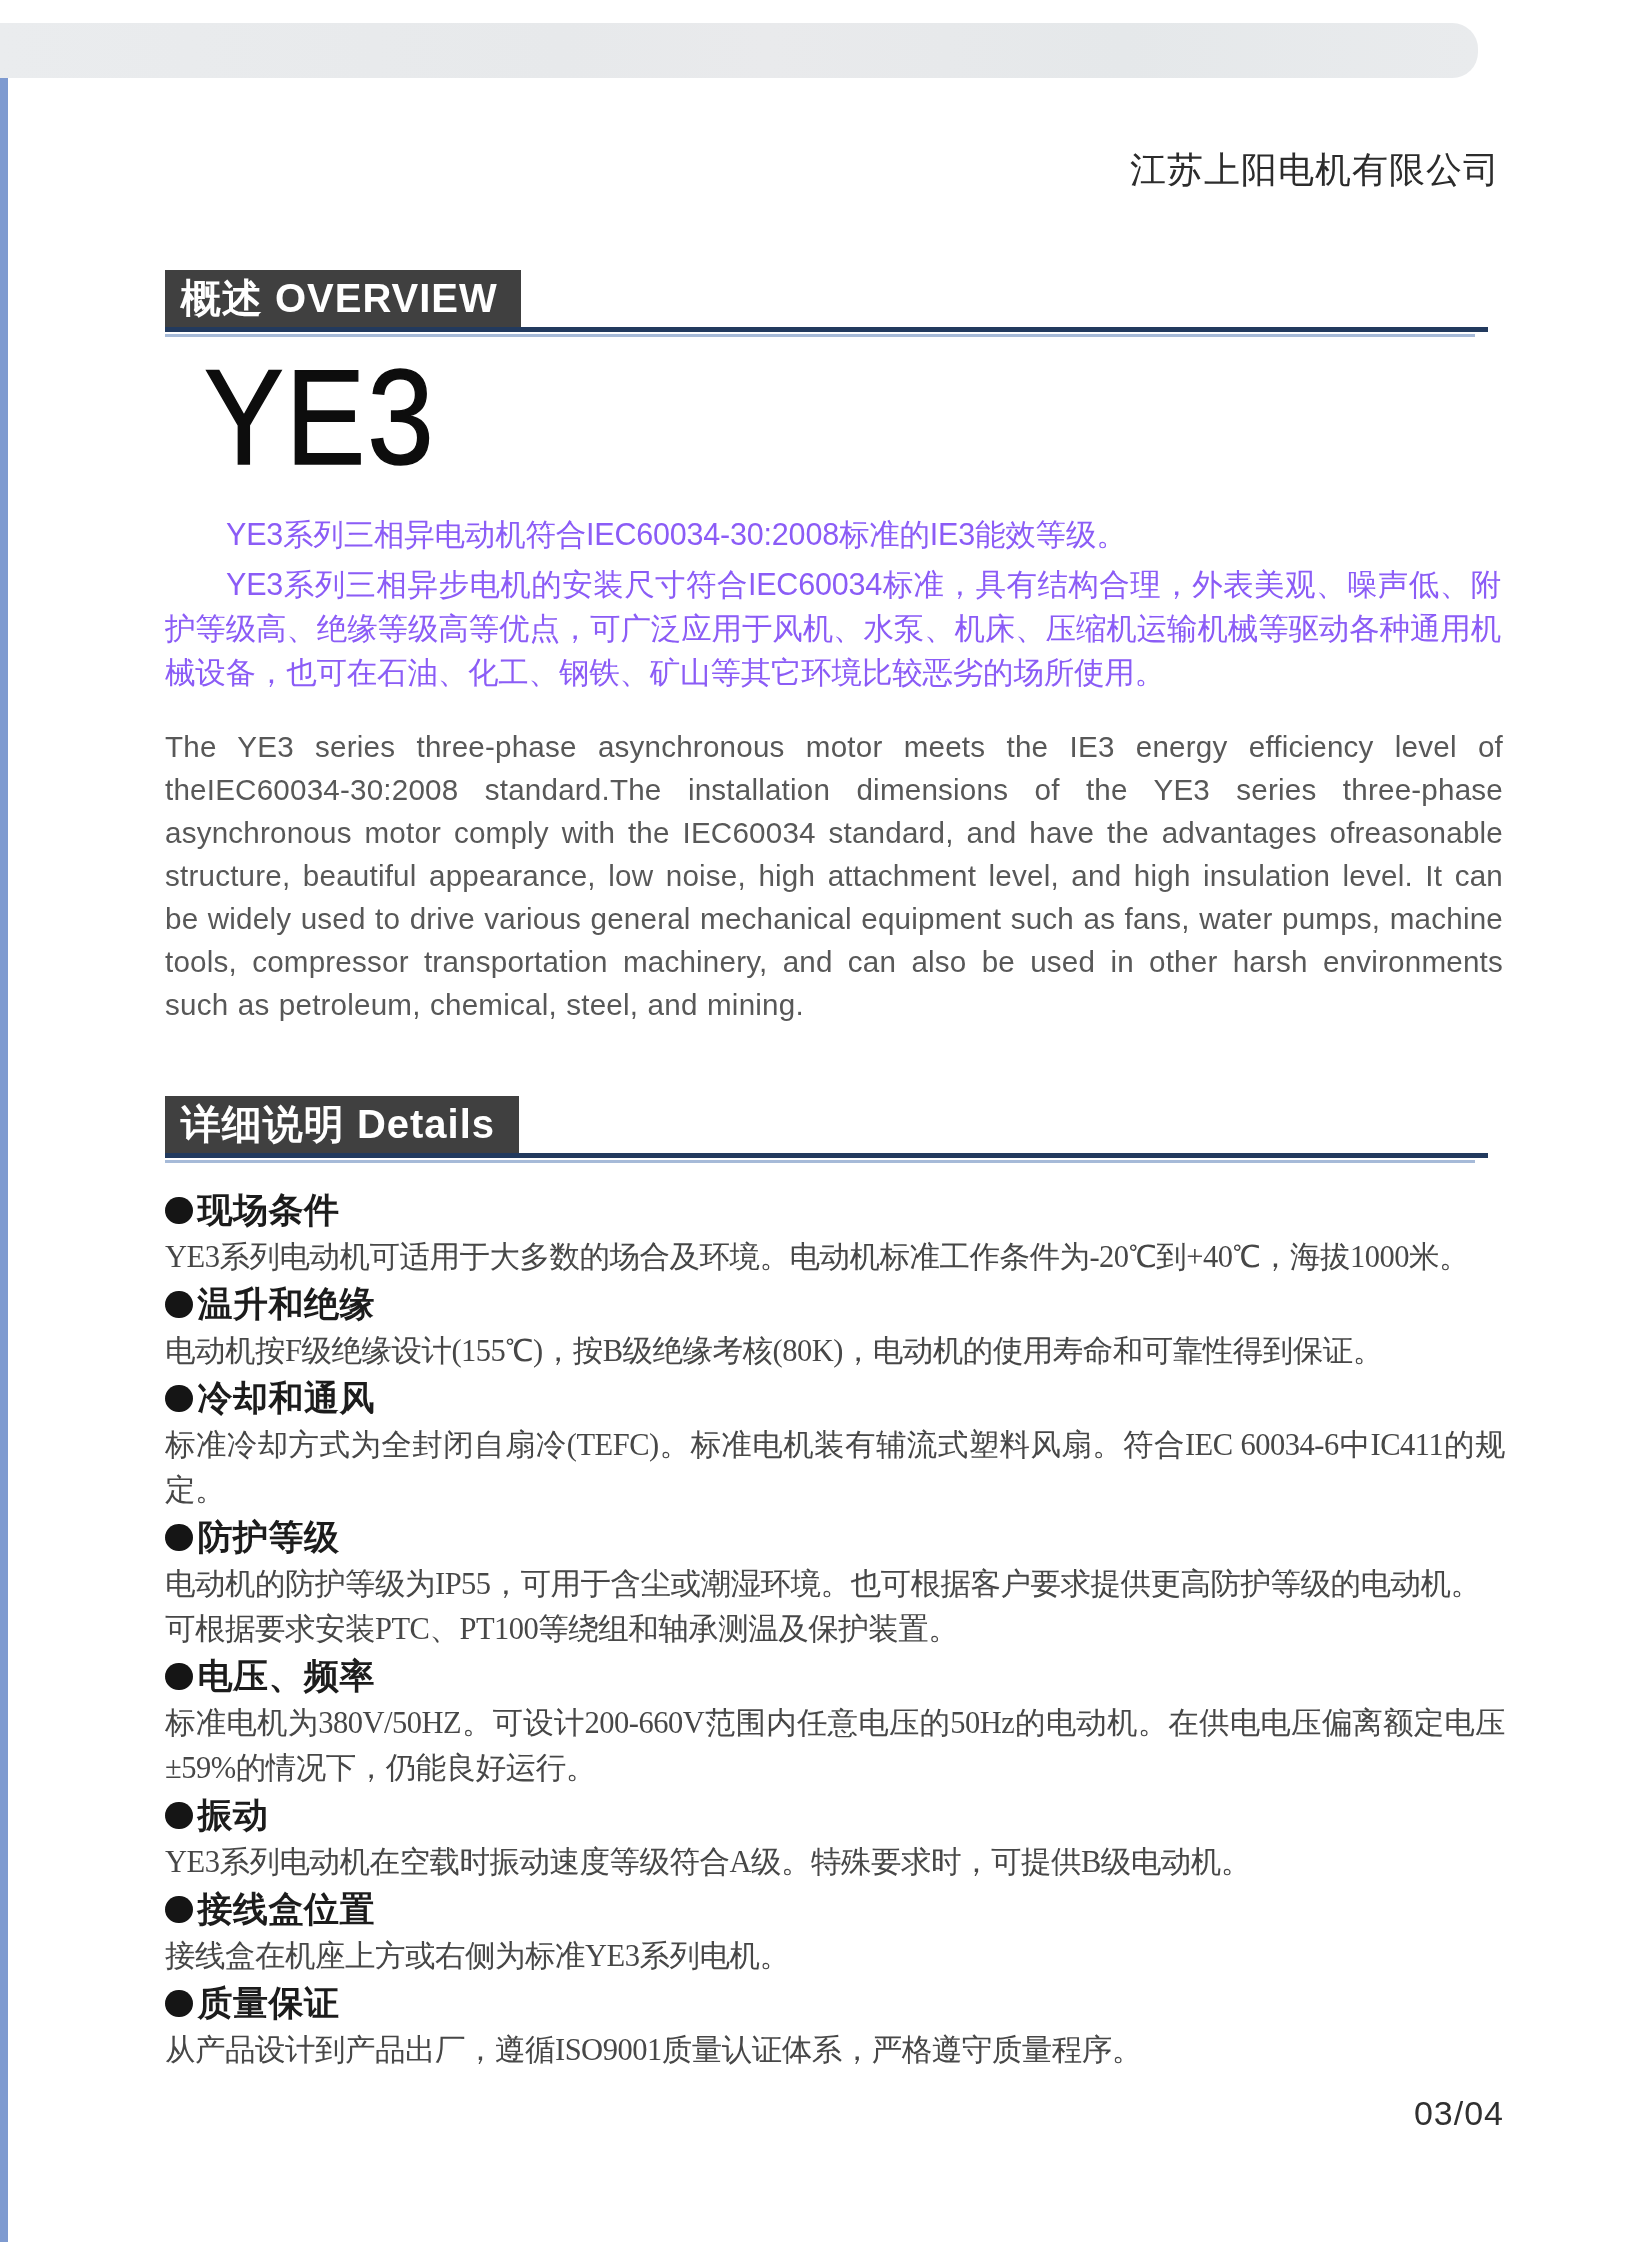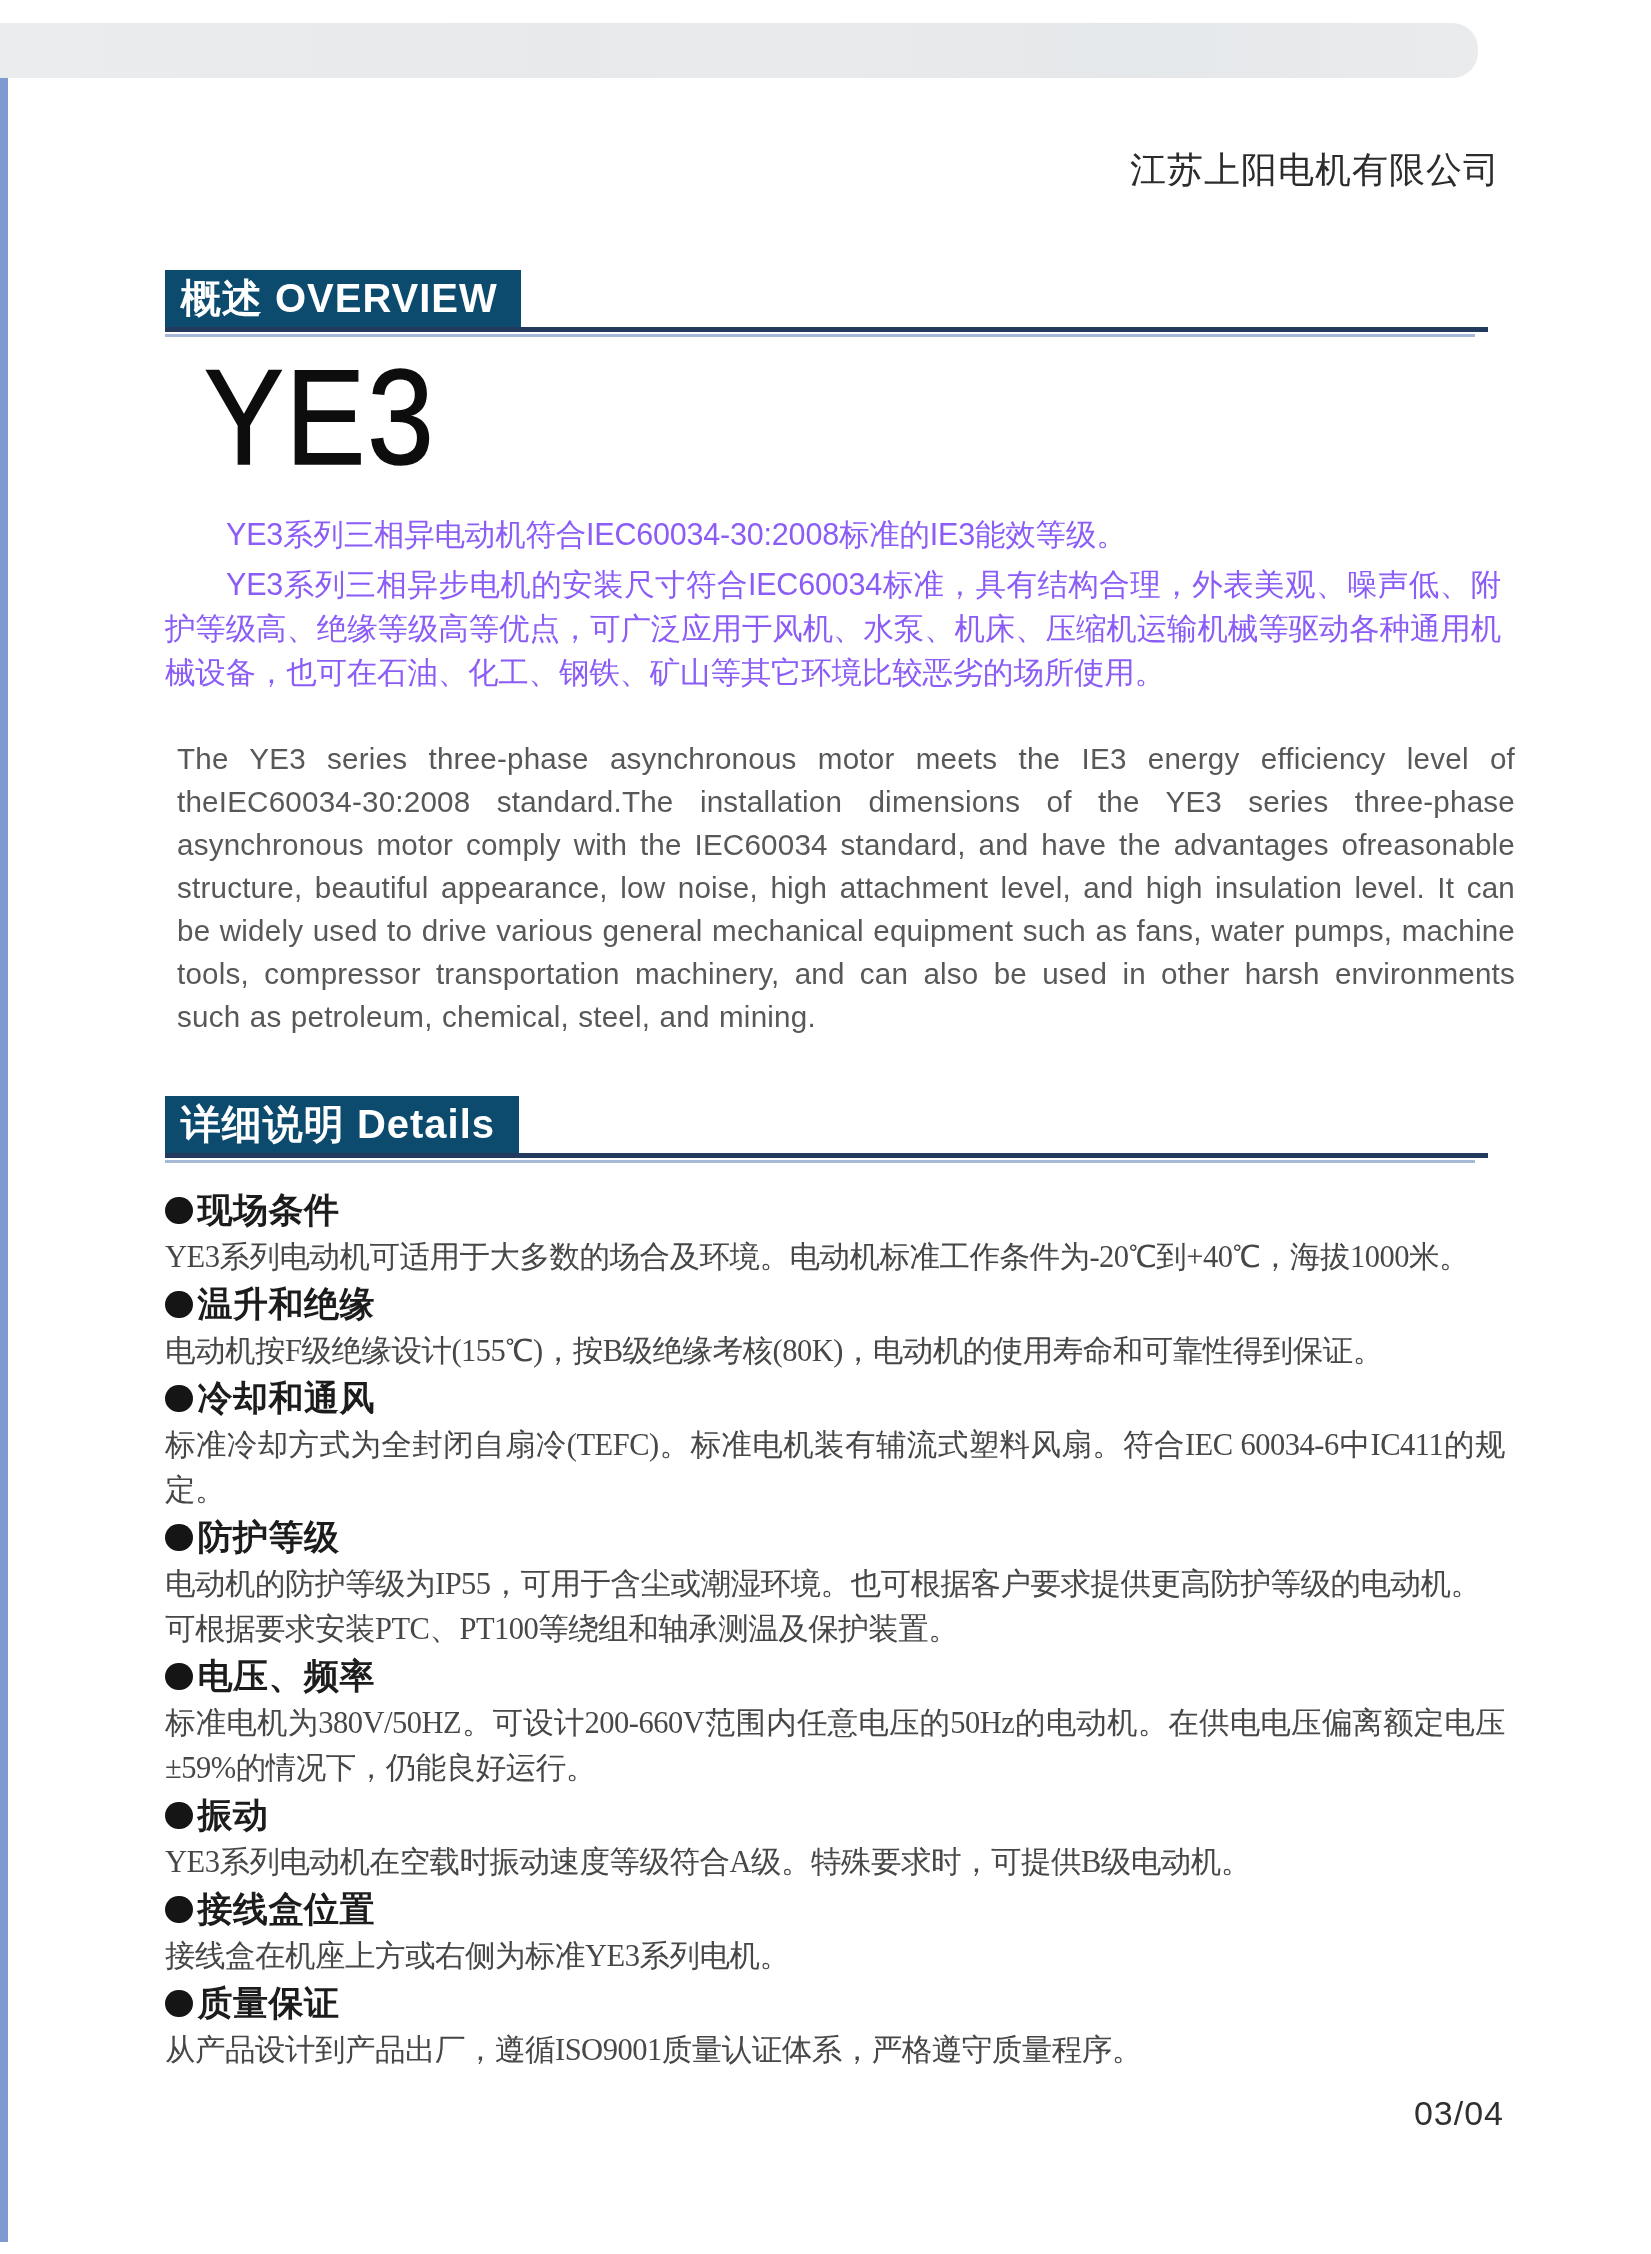--- a/index.html
+++ b/index.html
@@ -12,21 +12,21 @@
     background:linear-gradient(90deg,#eaecee 0%,#e7e9eb 38%,#e9eaec 52%,#e5e8ea 76%,#e9ebed 100%);
     border-radius:0 25.6px 25.6px 0;
   }
   .side-strip { position:absolute; left:0; top:78px; width:7.9px; height:2164px; background:#7e9ad0; }
   .company {
     position:absolute; top:146px; right:152px;
     font-size:36px; color:#2c2c2c; letter-spacing:1px; white-space:nowrap;
   }
   .section-head { position:absolute; left:165px; width:1323px; }
   .section-head .badge {
-    display:inline-block; background:#0c4a6e; color:#ffffff; font-weight:bold;
+    display:inline-block; background:#404040; color:#ffffff; font-weight:bold;
     font-size:40px; line-height:57px; padding:0 23.6px 0 15.8px; letter-spacing:1px; white-space:nowrap;
   }
   .section-head .rule { height:4.9px; background:#223a5e; }
   .section-head .rule-light { height:3px; background:#a6bad8; margin-top:2px; width:99%; }
   #overview-head { top:270px; }
   #details-head  { top:1096px; }
 
   .ye3-title {
     position:absolute; left:204px; top:349px;
     font-size:136px; line-height:136px; color:#0d0d0d; font-weight:normal;
@@ -34,21 +34,21 @@
     -webkit-text-stroke:1.5px #0d0d0d;
   }
 
   .intro-zh { position:absolute; left:165px; top:512px; width:1336px; color:#8b5cf6; }
   .intro-zh p { margin:0; font-size:30.5px; line-height:45px; text-indent:2em; text-align:justify; letter-spacing:-0.2px; }
   .intro-zh p + p { margin-top:4.9px; line-height:44px; }
 
   .intro-en {
     position:absolute; left:165px; top:725px; width:1338px;
     font-size:29.6px; line-height:43px; color:#585858; text-align:justify;
-    letter-spacing:0.2px; word-spacing:1px; margin:12px;
+    letter-spacing:0.2px; word-spacing:1px; margin:0;
   }
 
   .details-list { position:absolute; left:165px; top:1186px; width:1340px;font-family:Liberation Serif, serif; }
   .detail-item { margin:0; }
   .detail-head { display:flex; align-items:center; height:49px; }
   .bullet { width:27.6px; height:27.6px; border-radius:50%; background:#151515; margin-right:4.9px; flex:0 0 auto; }
   .detail-title { font-size:35px; font-weight:bold; color:#1c1c1c; letter-spacing:0.5px; white-space:nowrap; }
   .detail-body { margin:0; font-size:30.5px; line-height:45px; color:#474747; text-align:justify; letter-spacing:-0.5px; }
 
   .page-number { position:absolute; top:2094px; right:148px; font-size:34px; color:#303030; letter-spacing:1px; }

